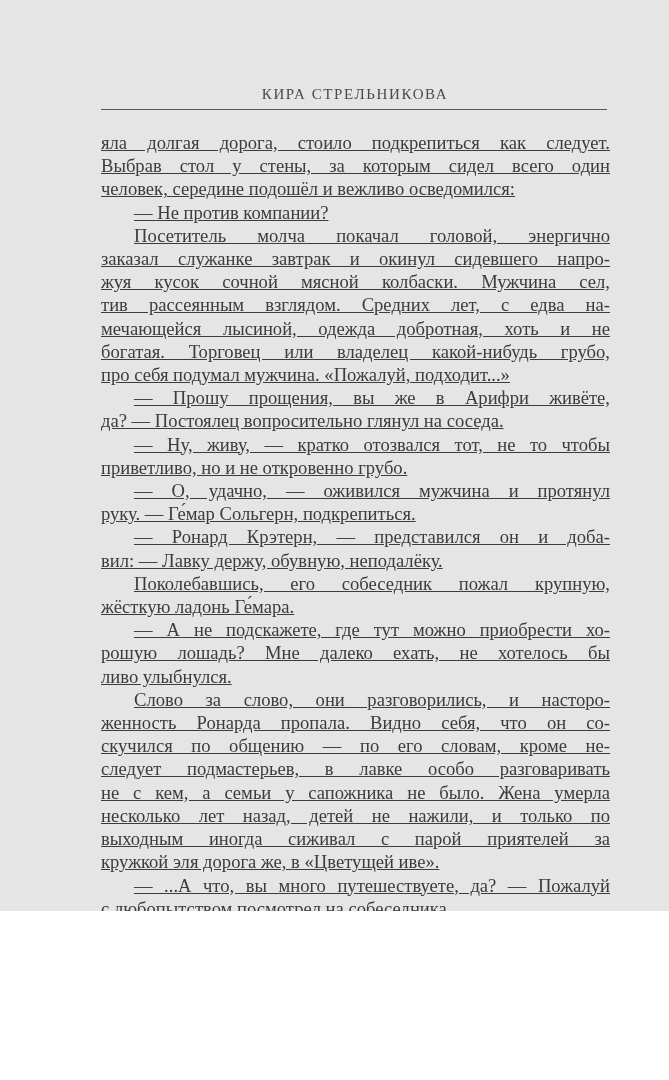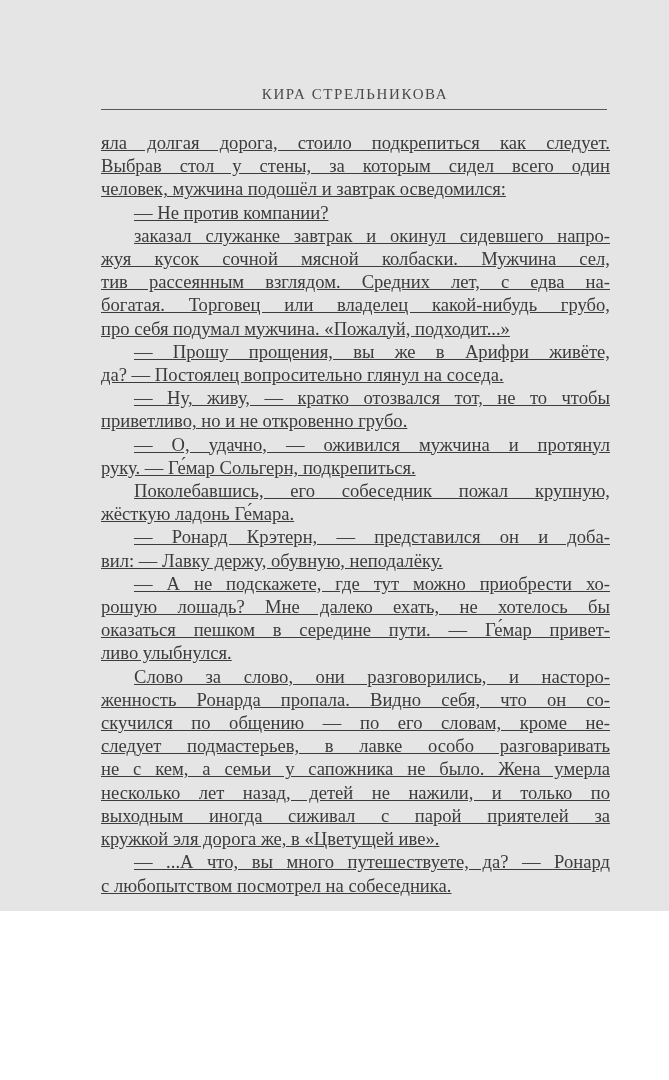--- a/index.html
+++ b/index.html
@@ -62,67 +62,68 @@
 </head>
 <body>
 
 <div class="page">
   <div class="running-head">КИРА СТРЕЛЬНИКОВА</div>
   <hr class="head-rule">
   <div class="body-text">
       <div class="para">
         <div class="line just">яла долгая дорога, стоило подкрепиться как следует.</div>
         <div class="line just">Выбрав стол у стены, за которым сидел всего один</div>
-        <div class="line">человек, мужчина подошёл и завтрак осведомился:</div>
+        <div class="line">человек, середине подошёл и вежливо осведомился:</div>
       </div>
       <div class="para indent">
         <div class="line">— Не против компании?</div>
       </div>
       <div class="para indent">
+        <div class="line just">Посетитель молча покачал головой, энергично</div>
         <div class="line just">заказал служанке завтрак и окинул сидевшего напро-</div>
         <div class="line just">жуя кусок сочной мясной колбаски. Мужчина сел,</div>
         <div class="line just">тив рассеянным взглядом. Средних лет, с едва на-</div>
+        <div class="line just">мечающейся лысиной, одежда добротная, хоть и не</div>
         <div class="line just">богатая. Торговец или владелец какой-нибудь грубо,</div>
         <div class="line">про себя подумал мужчина. «Пожалуй, подходит...»</div>
       </div>
       <div class="para indent">
         <div class="line just">— Прошу прощения, вы же в Арифри живёте,</div>
         <div class="line">да? — Постоялец вопросительно глянул на соседа.</div>
       </div>
       <div class="para indent">
         <div class="line just">— Ну, живу, — кратко отозвался тот, не то чтобы</div>
         <div class="line">приветливо, но и не откровенно грубо.</div>
       </div>
       <div class="para indent">
         <div class="line just">— О, удачно, — оживился мужчина и протянул</div>
         <div class="line">руку. — Ге́мар Сольгерн, подкрепиться.</div>
       </div>
       <div class="para indent">
+        <div class="line just">— Ронард Крэтерн, — представился он и доба-</div>
+        <div class="line">вил: — Лавку держу, обувную, неподалёку.</div>
+      </div>
+      <div class="para indent">
         <div class="line just">Поколебавшись, его собеседник пожал крупную,</div>
         <div class="line">жёсткую ладонь Ге́мара.</div>
       </div>
       <div class="para indent">
-        <div class="line just">— Ронард Крэтерн, — представился он и доба-</div>
-        <div class="line">вил: — Лавку держу, обувную, неподалёку.</div>
-      </div>
-      <div class="para indent">
         <div class="line just">— А не подскажете, где тут можно приобрести хо-</div>
         <div class="line just">рошую лошадь? Мне далеко ехать, не хотелось бы</div>
-        <div class="line just">оказаться пешком в середине пути. — Ге́мар привет-</div>
         <div class="line">ливо улыбнулся.</div>
       </div>
       <div class="para indent">
         <div class="line just">Слово за слово, они разговорились, и насторо-</div>
         <div class="line just">женность Ронарда пропала. Видно себя, что он со-</div>
         <div class="line just">скучился по общению — по его словам, кроме не-</div>
         <div class="line just">следует подмастерьев, в лавке особо разговаривать</div>
         <div class="line just">не с кем, а семьи у сапожника не было. Жена умерла</div>
         <div class="line just">несколько лет назад, детей не нажили, и только по</div>
         <div class="line just">выходным иногда сиживал с парой приятелей за</div>
         <div class="line">кружкой эля дорога же, в «Цветущей иве».</div>
       </div>
       <div class="para indent">
-        <div class="line just">— ...А что, вы много путешествуете, да? — Ронард</div>
+        <div class="line just">— ...А что, вы много путешествуете, да? — Пожалуй</div>
         <div class="line">с любопытством посмотрел на собеседника.</div>
       </div>
     </div>
   <div class="page-number">– 6 –</div>
 </div>
 
 </body></html>

